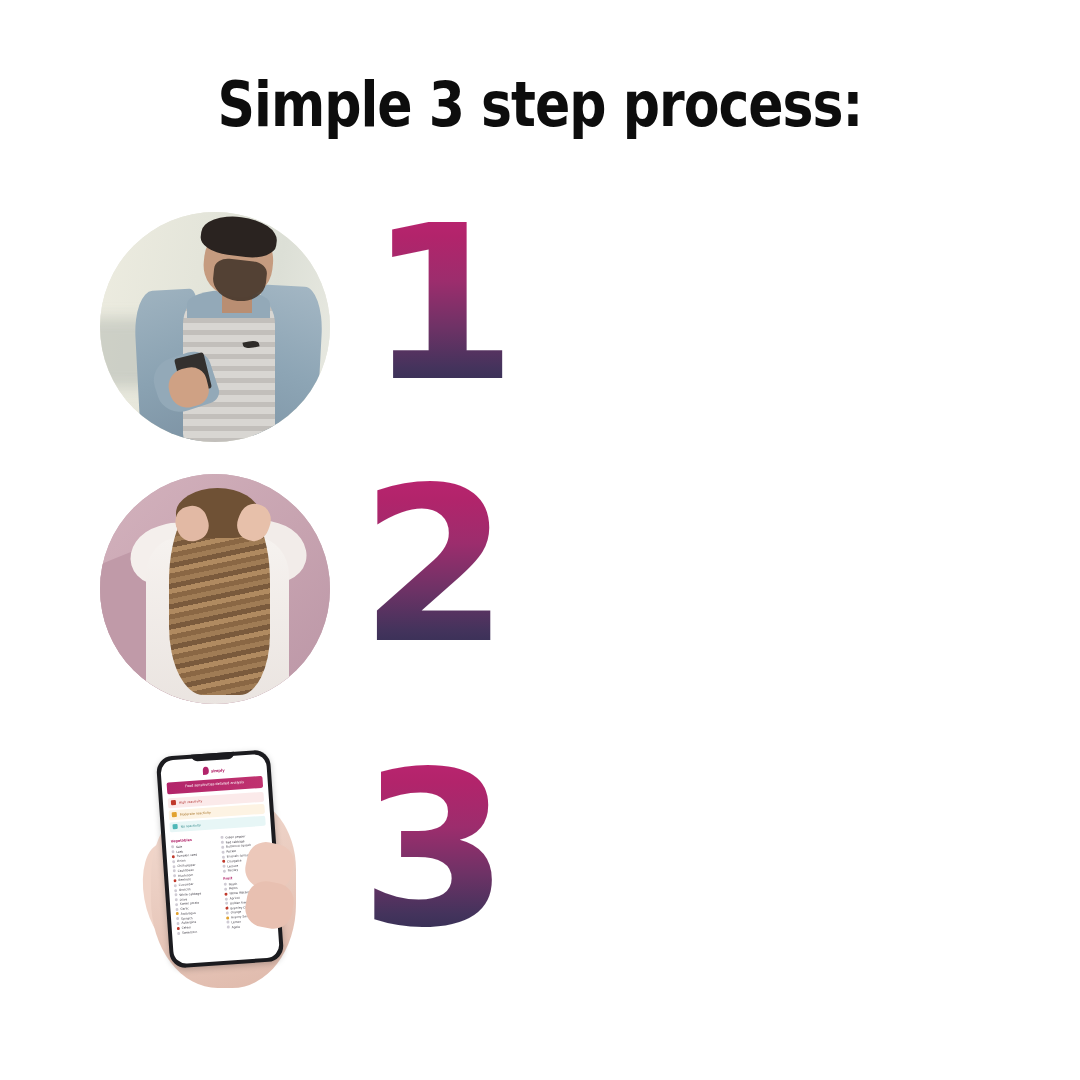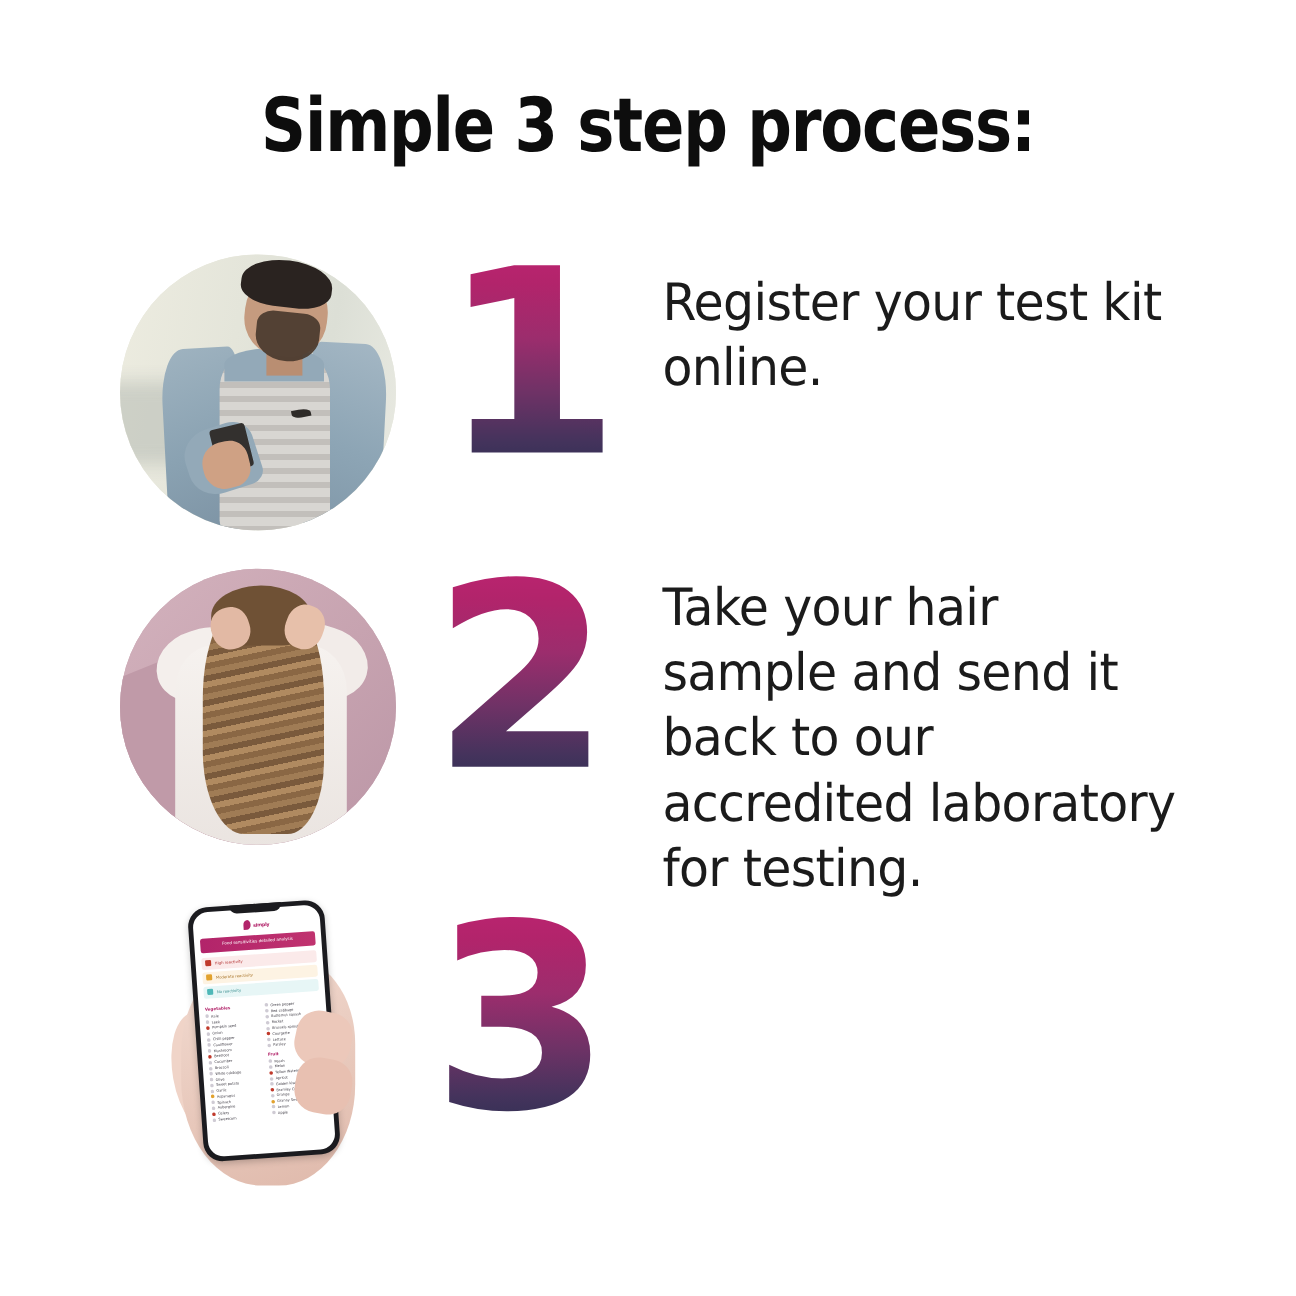--- a/index.html
+++ b/index.html
@@ -455,23 +455,20 @@
           <div class="arm"></div>
           <div class="phone"></div>
           <div class="hand"></div>
         </div>
       </div>
 
       <div class="num-col">
         <div class="numeral n1">1</div>
       </div>
 
-      <div class="text-col">
-        <div class="step-text">Register your test kit online.</div>
-      </div>
     </div>
 
     <div class="step step-2">
 
       <div class="media-col">
         <div class="photo-circle ph2">
           <div class="bg-wash"></div>
           <div class="wall"></div>
           <div class="arm-l"></div>
           <div class="arm-r"></div>
@@ -480,23 +477,20 @@
           <div class="hair-crown"></div>
           <div class="hand-l"></div>
           <div class="hand-r"></div>
         </div>
       </div>
 
       <div class="num-col">
         <div class="numeral n2">2</div>
       </div>
 
-      <div class="text-col">
-        <div class="step-text">Take your hair sample and send it back to our accredited laboratory for testing.</div>
-      </div>
     </div>
 
     <div class="step step-3">
 
       <div class="media-col">
         <div class="phone-shot">
           <div class="thumb"></div>
           <div class="palm"></div>
           <div class="device">
             <div class="notch"></div>

